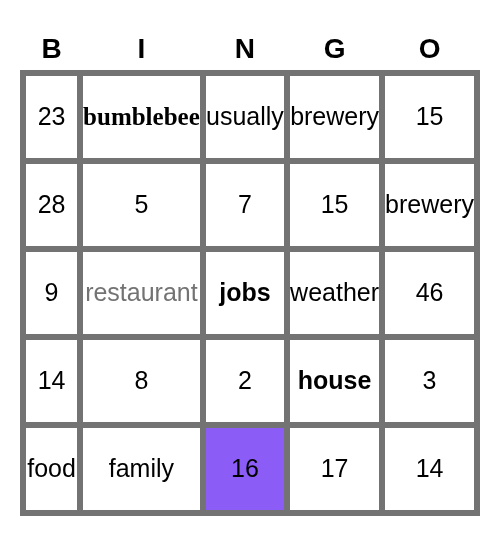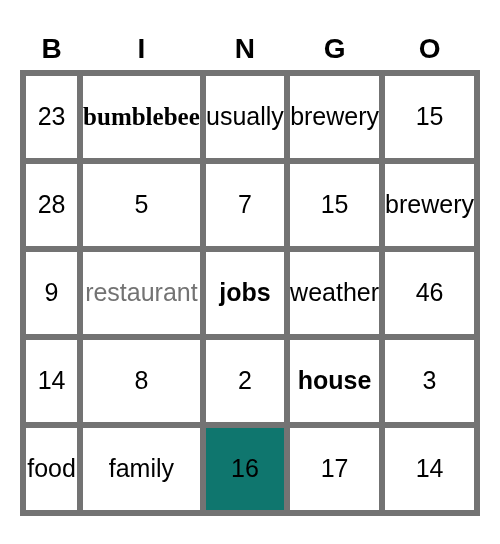--- a/index.html
+++ b/index.html
@@ -57,21 +57,21 @@
       color: #737373;
       font-size: 14px;
     }
 
     .cell-jobs {
       font-size: 26px;
       font-weight: bold;
     }
 
     .cell-highlighted {
-      background-color: #0f766e;
+      background-color: #8b5cf6;
       color: #000;
       margin-top: 13px;
     }
 
     .cell-food {
       font-size: 22px;
     }
 
     .cell-family {
       font-size: 20px;

